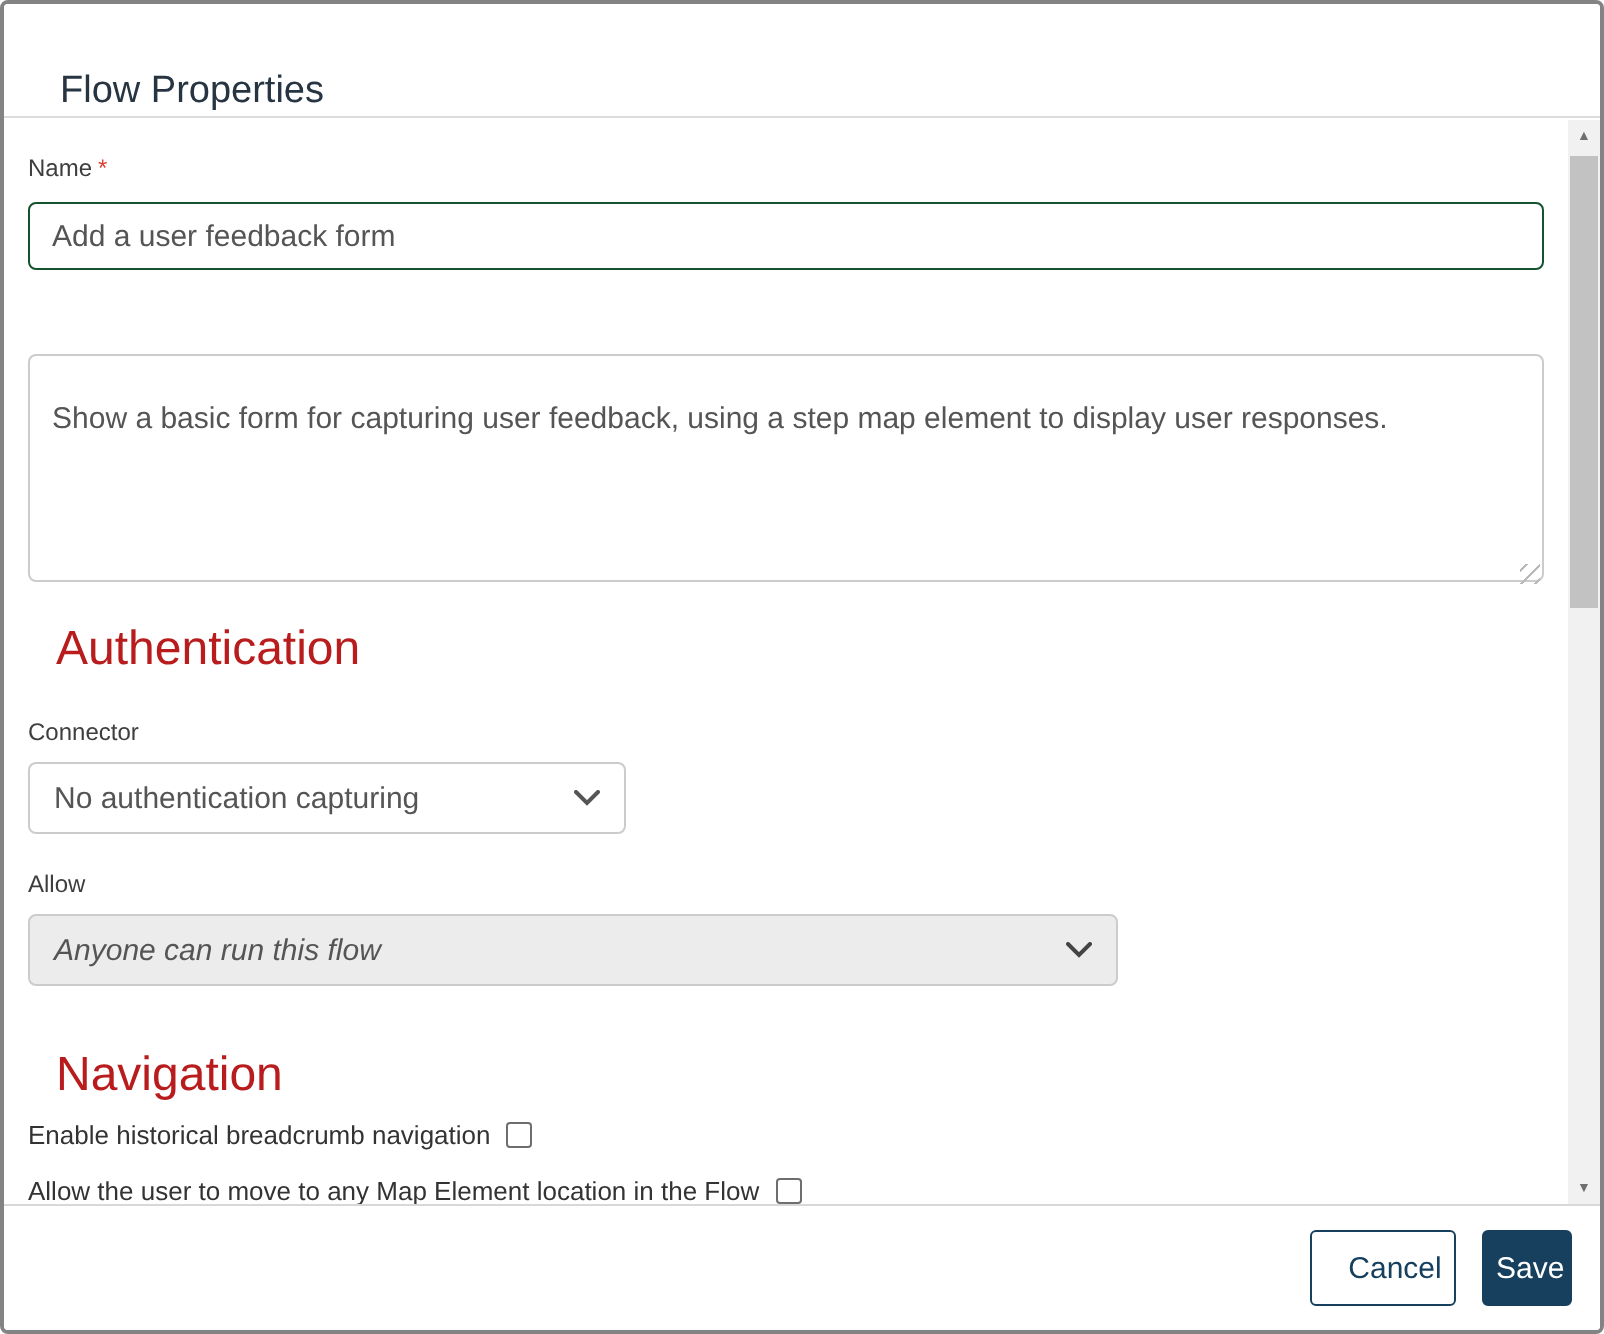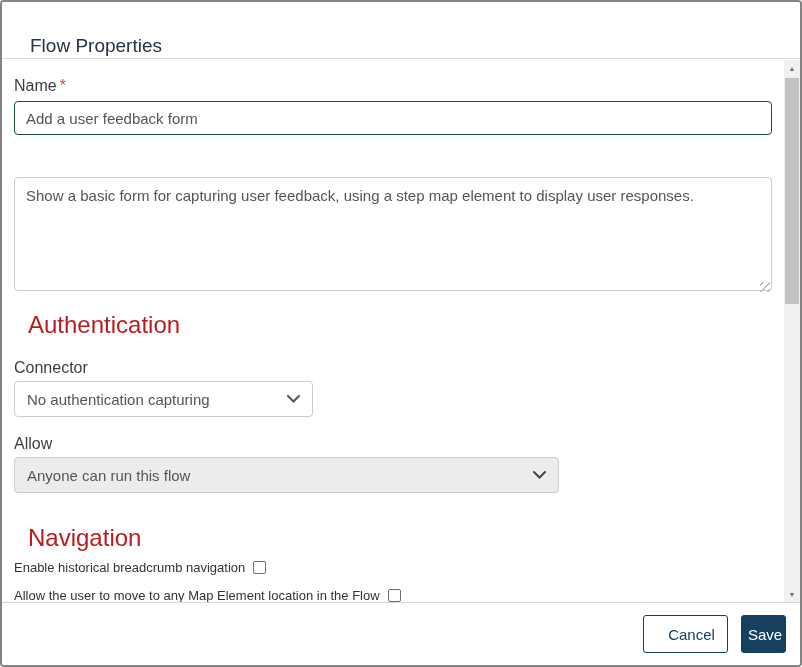--- a/index.html
+++ b/index.html
@@ -10,46 +10,46 @@
     border:2px solid #838383;border-radius:4px;overflow:hidden;
   }
 
   
   .header{position:absolute;top:0;left:0;right:0;height:57px;border-bottom:1px solid #dcdcdc;background:#fff;}
   .title{position:absolute;left:12px;top:17px;font-size:19px;font-weight:400;color:#273442;margin:16px;}
 
   
   .body{position:absolute;top:58px;left:0;right:0;bottom:63px;background:#fff;overflow:hidden;}
 
-  .field-label{position:absolute;font-size:16px;color:#3e3e3e;}
+  .field-label{position:absolute;font-size:12px;color:#3e3e3e;}
   .required{color:#dc4437;margin-left:3px;}
 
   .text-input{
     position:absolute;left:12px;width:758px;height:34px;
     border:1px solid #14532d;border-radius:4px;padding:0 11px;
     font-size:15px;color:#555;background:#fff;outline:none;
   }
   .textarea{
     position:absolute;left:12px;width:758px;height:114px;
-    border:1px solid #ccc;border-radius:4px;padding:7px 11px;
+    border:1px solid #ccc;border-radius:4px;padding:21px 11px;
     font-size:15px;color:#555;background:#fff;outline:none;resize:none;line-height:1.45;
   }
   .resize-handle{
     position:absolute;left:758px;top:222px;width:10px;height:10px;cursor:nwse-resize;
     background:repeating-linear-gradient(135deg,transparent 0 2px,#b9b9b9 2px 3px,transparent 3px 5px);
   }
 
   .section-heading{position:absolute;left:26px;font-size:24px;font-weight:400;color:#b91c1c;margin:0;line-height:1.3;}
 
   .select{
     position:absolute;left:12px;height:36px;border:1px solid #ccc;border-radius:4px;
     background:#fff;display:flex;align-items:center;justify-content:space-between;
     padding:0 12px;font-size:15px;color:#555;cursor:pointer;
   }
-  .select.disabled{background:#ececec;}
+  .select.disabled{background:#ececec;font-style:italic;}
   .chevron{flex:0 0 auto;margin-left:10px;display:flex;align-items:center;}
 
   .check-row{position:absolute;left:12px;display:flex;align-items:center;height:18px;}
   .check-row .cb-label{font-size:13px;color:#333;}
   .checkbox{
     appearance:none;-webkit-appearance:none;width:13px;height:13px;margin:0 0 0 8px;
     border:1px solid #6e6e6e;border-radius:2px;background:#fff;cursor:pointer;
   }
 
   
@@ -60,21 +60,21 @@
   .sb-down{bottom:0;}
   .sb-thumb{position:absolute;left:1px;right:1px;top:18px;height:226px;background:#c2c2c2;cursor:pointer;}
 
   
   .footer{
     position:absolute;left:0;right:0;bottom:0;height:63px;background:#fff;
     border-top:1px solid #d8d8d8;display:flex;align-items:center;justify-content:flex-end;
     padding-right:14px;gap:13px;
   }
   .btn{height:38px;border-radius:3px;font-size:15px;cursor:pointer;}
-  .btn-cancel{width:85px;background:#fff;border:1px solid #17405e;color:#17405e;padding-left:18px;}
+  .btn-cancel{width:73px;background:#fff;border:1px solid #17405e;color:#17405e;padding-left:18px;}
   .btn-save{width:45px;background:#17405e;border:1px solid #17405e;color:#fff;}
 </style>
 </head>
 <body>
 
 <div class="dialog">
 
   <div class="header">
     <h1 class="title">Flow Properties</h1>
   </div>

